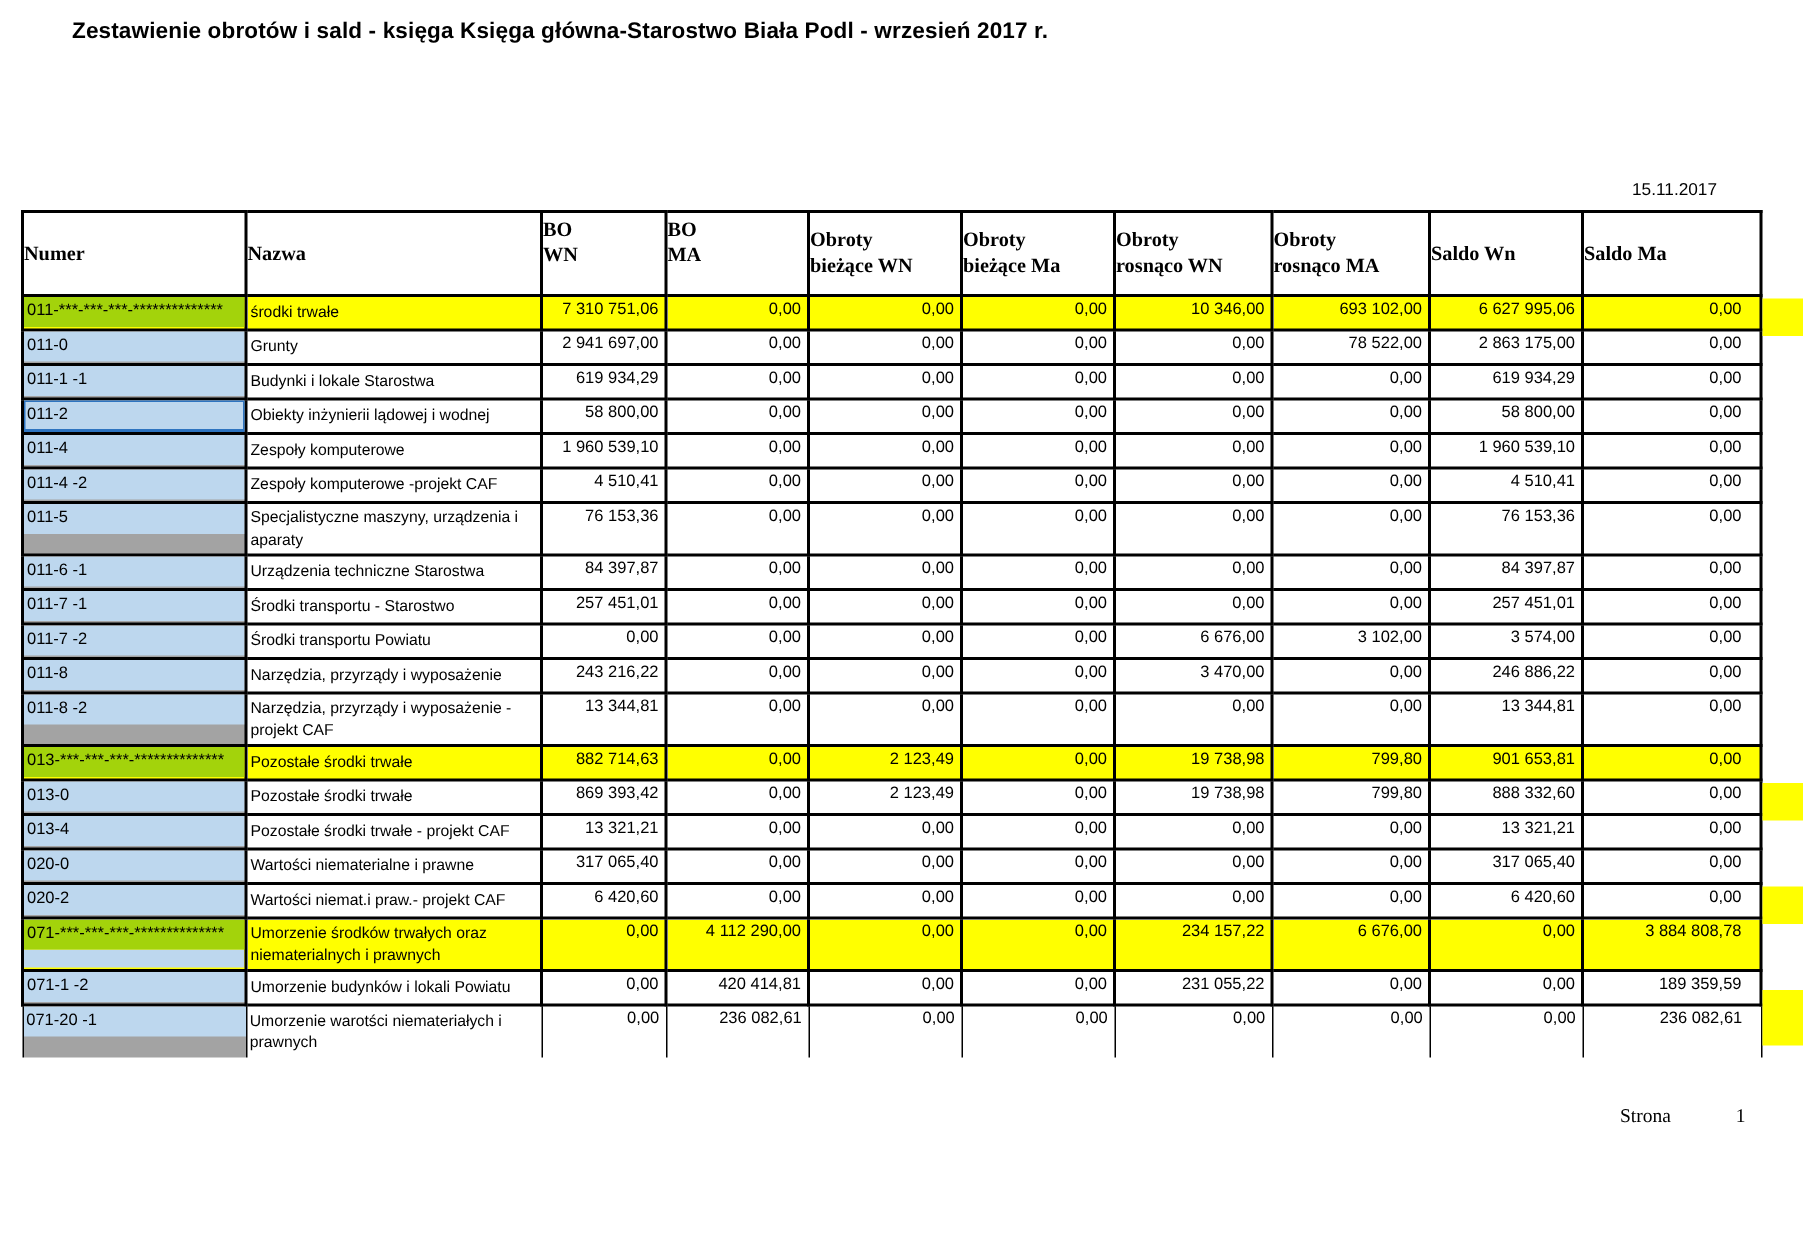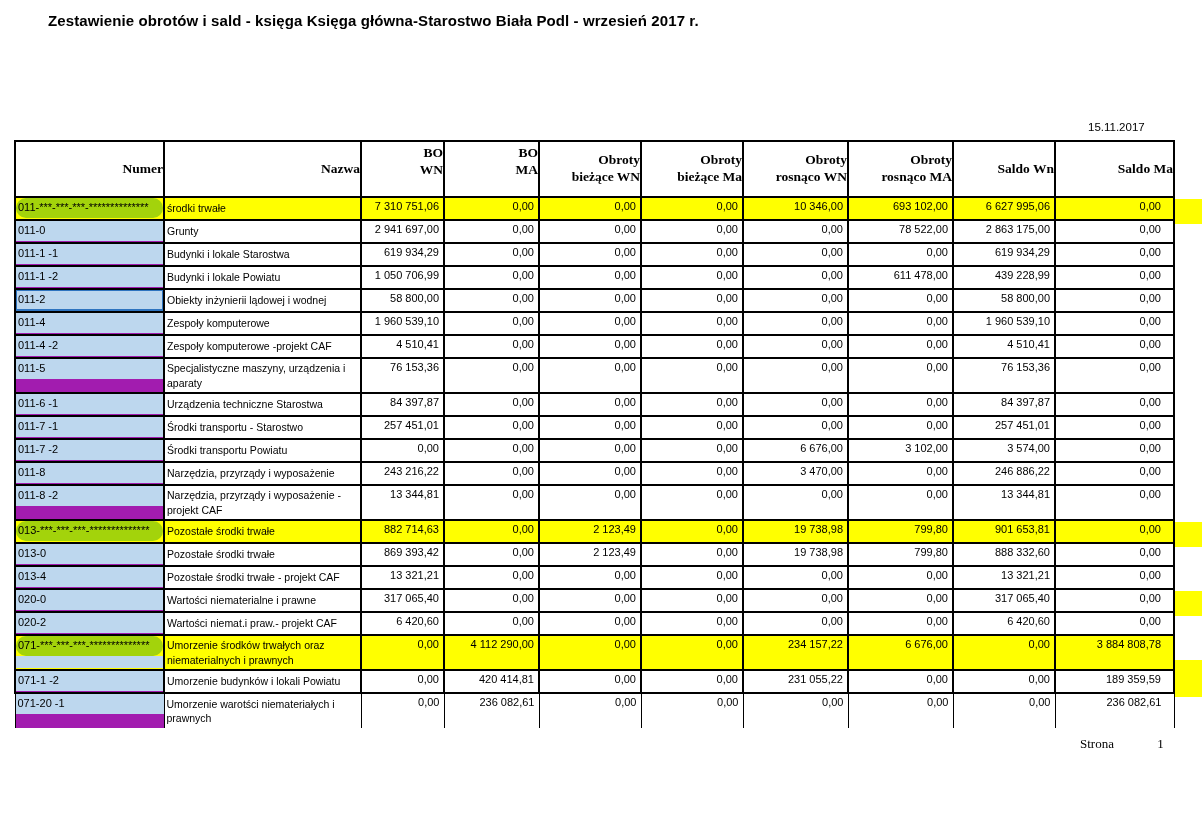--- a/index.html
+++ b/index.html
@@ -10,37 +10,37 @@
   .date{position:absolute;left:1088px;top:121px;font-size:11.5px;text-align:right;}
 
   table{position:absolute;left:14px;top:140px;width:1159px;border-collapse:collapse;table-layout:fixed;}
   col.c0{width:149px}col.c1{width:197px}col.c2{width:83px}col.c3{width:95px}
   col.c4{width:102px}col.c5{width:102px}col.c6{width:105px}col.c7{width:105px}
   col.c8{width:102px}col.c9{width:119px}
 
   th,td{border:2px solid #000;padding:0;overflow:hidden;}
   thead tr{height:56px;}
   th{font-family:"Liberation Serif",serif;font-size:13.5px;font-weight:bold;
-     text-align:right;vertical-align:middle;white-space:pre-line;line-height:1.25;}
+     text-align:left;vertical-align:middle;white-space:pre-line;line-height:1.25;}
   th.bo{vertical-align:top;padding-top:3px;}
 
   tbody tr{height:23px;}
   tbody tr.two-line{height:35px;}
 
-  td.numer{vertical-align:top;background:#a21caf;}
+  td.numer{vertical-align:top;background:#a3a3a3;}
   .numwrap{height:20px;}
   tr.two-line .numwrap{height:32px;}
   .hl{position:relative;height:100%;background:#bdd7ee;font-size:11px;line-height:17px;
       padding:1px 0 0 2px;box-sizing:border-box;white-space:nowrap;}
   tr.two-line .hl{height:20px;}
   .sub{height:12px;background:#bdd7ee;}
   .hl.selected{outline:2px solid #2e74c0;outline-offset:-1px;z-index:2;}
 
   tr.summary td{background:#ffff00;}
-  tr.summary .hl{background:#a3d30b;border-radius:10px;}
+  tr.summary .hl{background:#a3d30b;}
 
   td.nazwa{font-size:10.5px;padding:1px 2px;vertical-align:middle;line-height:1.35;}
   td.val{font-size:11px;text-align:right;vertical-align:top;padding:2px 4px 0 0;white-space:nowrap;}
   td.val:last-child{padding-right:12px;}
 
   tr.cut td{border-width:1px;border-bottom:none;}
 
   .yellow-strip{position:absolute;left:1175px;width:27px;background:#ffff00;}
 
   .footer-page{position:absolute;left:1080px;top:736px;font-family:"Liberation Serif",serif;font-size:13px;}
@@ -132,36 +132,20 @@
           <td class="val">0,00</td>
           <td class="val">0,00</td>
           <td class="val">0,00</td>
           <td class="val">0,00</td>
           <td class="val">619 934,29</td>
           <td class="val">0,00</td>
         </tr>
         <tr>
           <td class="numer">
             <div class="numwrap">
-              <div class="hl">011-1 -2</div>
-            </div>
-          </td>
-          <td class="nazwa">Budynki i lokale Powiatu</td>
-          <td class="val">1 050 706,99</td>
-          <td class="val">0,00</td>
-          <td class="val">0,00</td>
-          <td class="val">0,00</td>
-          <td class="val">0,00</td>
-          <td class="val">611 478,00</td>
-          <td class="val">439 228,99</td>
-          <td class="val">0,00</td>
-        </tr>
-        <tr>
-          <td class="numer">
-            <div class="numwrap">
               <div class="hl selected">011-2</div>
             </div>
           </td>
           <td class="nazwa">Obiekty inżynierii lądowej i wodnej</td>
           <td class="val">58 800,00</td>
           <td class="val">0,00</td>
           <td class="val">0,00</td>
           <td class="val">0,00</td>
           <td class="val">0,00</td>
           <td class="val">0,00</td>

